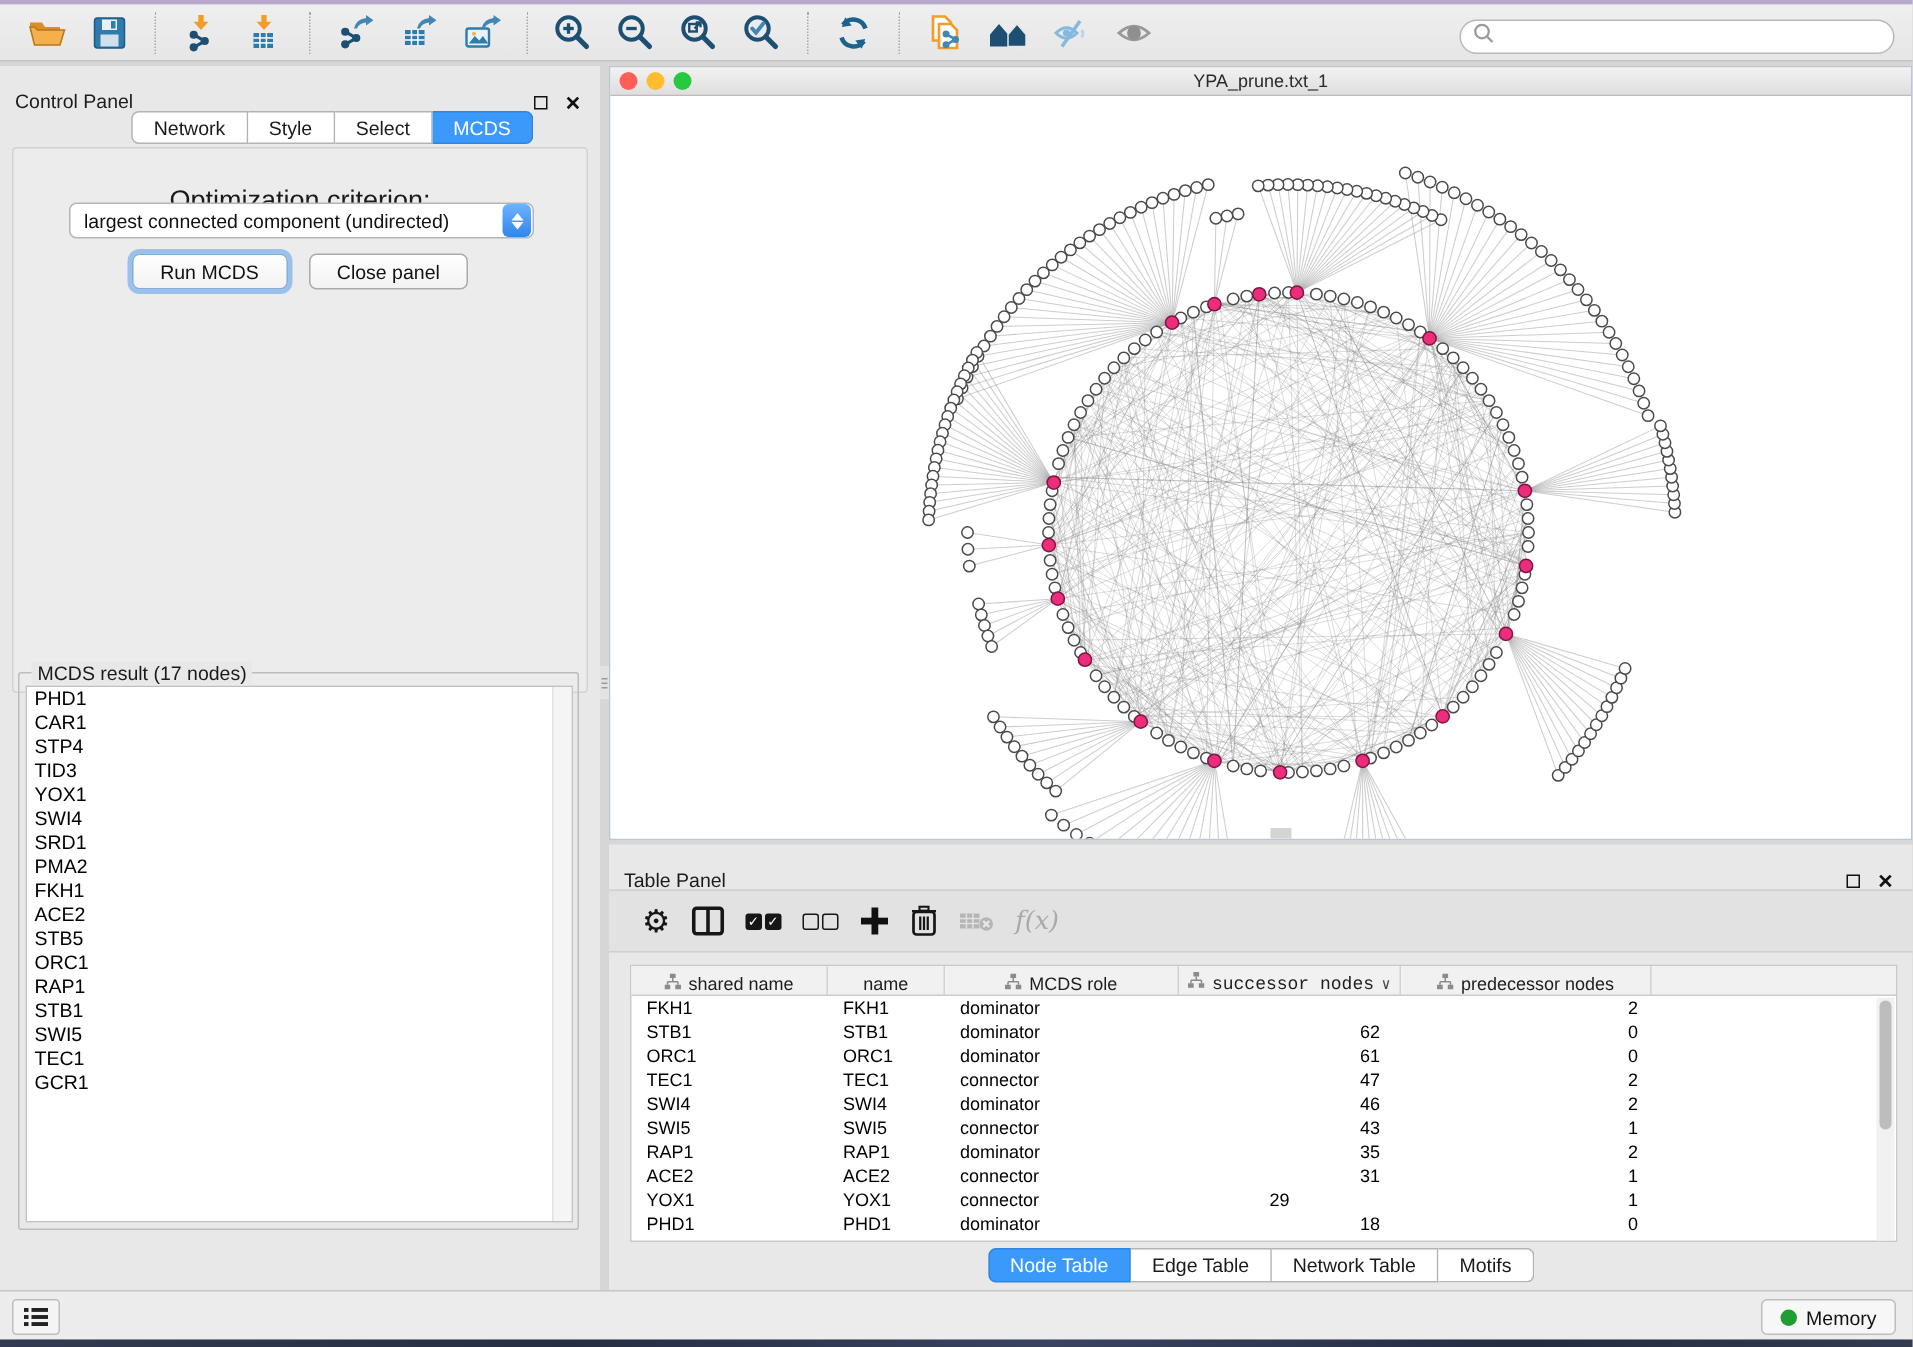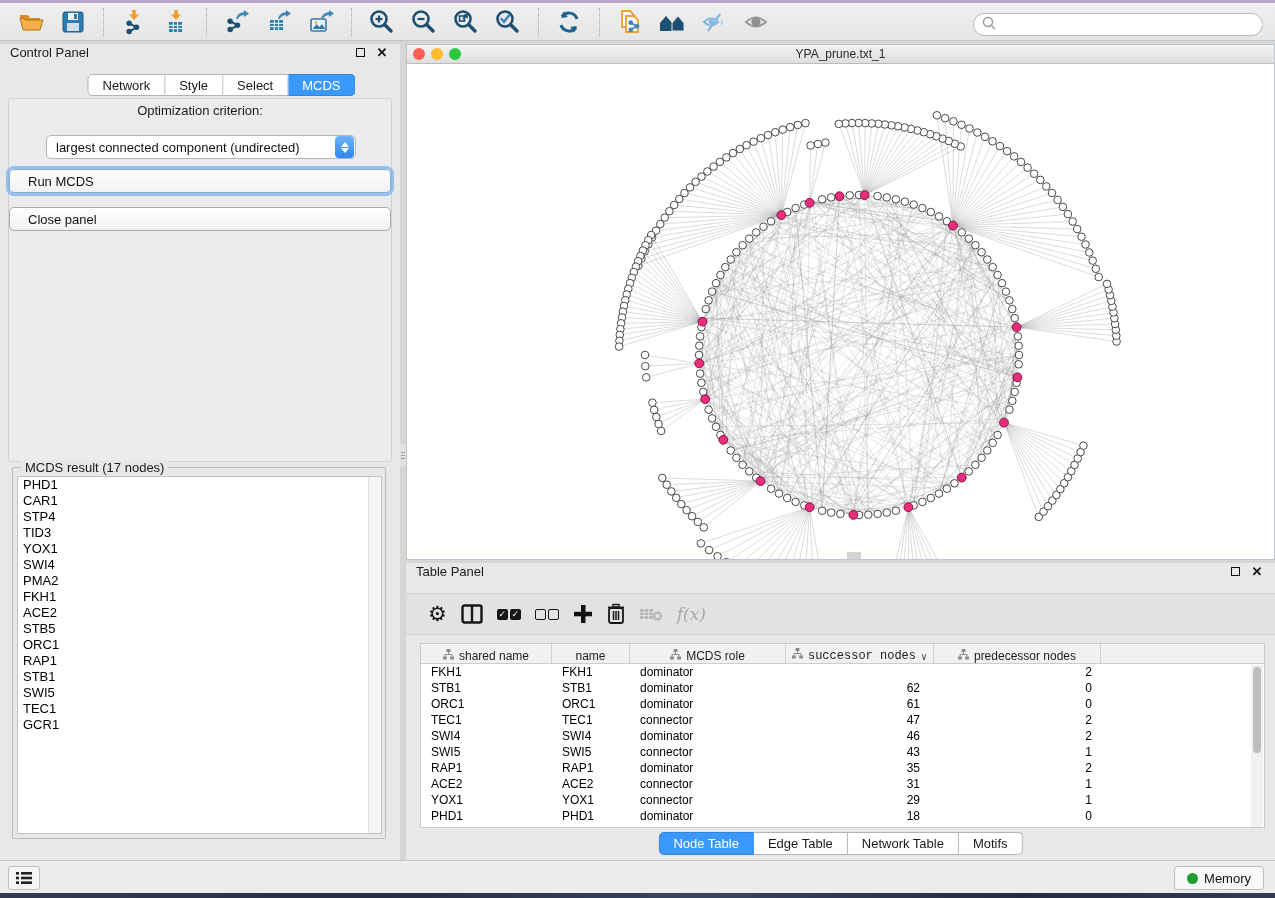--- a/index.html
+++ b/index.html
@@ -12,49 +12,49 @@
   #main-toolbar { left:0; top:3px; width:1275px; height:38px; background:linear-gradient(#efefef,#e6e6e6);
     border-bottom:1px solid #c3c3c3; display:flex; align-items:center; padding-left:10px; }
   .tb-icon { width:34px; height:32px; display:flex; align-items:center; justify-content:center; margin:0 4px; }
   .tb-sep { width:1px; height:28px; border-left:1px dotted #a9a9a9; margin:0 9px; }
   #search-wrap { position:absolute; right:12px; top:10px; width:290px; height:23px; background:#fff;
     border:1px solid #b9b9b9; border-radius:12px; display:flex; align-items:center; padding-left:8px; }
   #search-input { border:none; outline:none; flex:1; font-size:12px; background:transparent; height:18px; }
 
   
   #control-panel { left:0; top:44px; width:400px; height:816px; background:#e8e8e8; }
-  .panel-titlebar { height:26px; display:flex; align-items:flex-end; font-size:13px; color:#1c1c1c; padding:16px 10px; }
+  .panel-titlebar { height:26px; display:flex; align-items:flex-start; font-size:13px; color:#1c1c1c; padding:16px 10px; }
   .panel-title { flex:1; }
   .win-btn { width:16px; height:16px; display:flex; align-items:center; justify-content:center; margin-left:6px; color:#111; }
   .float-glyph { width:9px; height:9px; border:1.5px solid #111; display:inline-block; }
   .close-glyph { font-size:13px; font-weight:bold; line-height:1; }
 
   #cp-tabs { position:absolute; left:50%; transform:translateX(-50%); top:30px; display:flex; height:22px;padding-left:43px; }
   .seg-tab { font-size:13px; padding:0 14px; display:flex; align-items:center; background:#fff;
     border:1px solid #b3b3b3; border-left:none; color:#1a1a1a; }
   .seg-tab:first-child { border-left:1px solid #b3b3b3; border-radius:5px 0 0 5px; }
   .seg-tab:last-child { border-radius:0 5px 5px 0; }
   .seg-tab.active { background:#3b99fc; border-color:#2f86e0; color:#fff; }
 
   #cp-subpanel { left:8px; top:54px; width:384px; height:364px; background:#ececec;
     border:1px solid #d2d2d2; border-radius:3px; }
-  #opt-label { text-align:center; margin-top:4px; font-size:13px; color:#1a1a1a; }
+  #opt-label { text-align:center; margin-top:24px; font-size:18px; color:#1a1a1a; }
   #criterion-select { position:absolute; left:37px; top:36px; width:310px; height:24px; background:#fff;
     border:1px solid #b5b5b5; border-radius:5px; display:flex; align-items:center; }
   #criterion-value { flex:1; font-size:13px; padding-left:9px; color:#111; white-space:nowrap; }
   #criterion-stepper { width:19px; height:22px; background:linear-gradient(#6db3fb,#2f86ee); border-radius:4px;
     margin-right:1px; display:flex; flex-direction:column; align-items:center; justify-content:center; gap:1px; }
   .step-up { width:0; height:0; border-left:4px solid transparent; border-right:4px solid transparent; border-bottom:5px solid #fff; }
   .step-dn { width:0; height:0; border-left:4px solid transparent; border-right:4px solid transparent; border-top:5px solid #fff; }
-  #cp-buttons { position:absolute; left:0; top:70px; width:100%; display:flex; justify-content:center; gap:14px;flex-direction:column; }
+  #cp-buttons { position:absolute; left:0; top:70px; width:100%; display:flex; justify-content:center; gap:14px; }
   .cp-btn { height:24px; padding:0 18px; background:linear-gradient(#ffffff,#f2f2f2); border:1px solid #ababab;
     border-radius:5px; font-size:13px; color:#111; display:flex; align-items:center; }
   .cp-btn.focused { box-shadow:0 0 0 3px rgba(110,170,240,.65); border-color:#84aed6; }
 
-  #result-group { left:12px; top:423px; width:374px; height:372px; border:1px solid #bdbdbd; border-radius:2px; }
+  #result-group { left:12px; top:404px; width:374px; height:372px; border:1px solid #bdbdbd; border-radius:2px; }
   #result-legend { position:absolute; left:8px; top:-8px; background:#e8e8e8; padding:0 4px; font-size:13px; color:#1a1a1a; }
   #result-list { position:absolute; left:4px; top:8px; width:365px; height:358px; background:#fff;
     border:1px solid #c2c2c2; overflow:hidden; }
   .result-item { font-size:13px; line-height:16px; padding-left:5px; color:#000; }
   #result-scroll { position:absolute; right:0; top:0; width:13px; height:100%; background:#f5f5f5; border-left:1px solid #e2e2e2; }
 
   
   #divider-grip { left:400px; top:444px; width:6px; height:22px; background:#e2e2e2; display:flex;
     flex-direction:column; justify-content:center; gap:2px; align-items:center; }
   #divider-grip i { display:block; width:4px; height:1px; background:#9a9a9a; }
@@ -310,20 +310,21 @@
   <div id="result-group" class="abs">
     <span id="result-legend">MCDS result (17 nodes)</span>
     <div id="result-list">
       <div id="result-items">
           <div class="result-item">PHD1</div>
           <div class="result-item">CAR1</div>
           <div class="result-item">STP4</div>
           <div class="result-item">TID3</div>
           <div class="result-item">YOX1</div>
           <div class="result-item">SWI4</div>
+          <div class="result-item">SRD1</div>
           <div class="result-item">PMA2</div>
           <div class="result-item">FKH1</div>
           <div class="result-item">ACE2</div>
           <div class="result-item">STB5</div>
           <div class="result-item">ORC1</div>
           <div class="result-item">RAP1</div>
           <div class="result-item">STB1</div>
           <div class="result-item">SWI5</div>
           <div class="result-item">TEC1</div>
           <div class="result-item">GCR1</div>
@@ -1376,21 +1377,21 @@
           <div class="nt-cell" style="width: 131px; padding-left: 10px;">ACE2</div>
           <div class="nt-cell" style="width: 78px; padding-left: 10px;">ACE2</div>
           <div class="nt-cell" style="width: 156px; padding-left: 10px;">connector</div>
           <div class="nt-cell num" style="width: 148px; padding-right: 14px;">31</div>
           <div class="nt-cell num" style="width: 167px; padding-right: 9px;">1</div>
         </div>
         <div class="nt-row">
           <div class="nt-cell" style="width: 131px; padding-left: 10px;">YOX1</div>
           <div class="nt-cell" style="width: 78px; padding-left: 10px;">YOX1</div>
           <div class="nt-cell" style="width: 156px; padding-left: 10px;">connector</div>
-          <div class="nt-cell num" style="width: 148px; padding-right: 14px;">29</div>
+          <div class="nt-cell num" style="width: 148px; padding-right: 14px; text-align: center;">29</div>
           <div class="nt-cell num" style="width: 167px; padding-right: 9px;">1</div>
         </div>
         <div class="nt-row">
           <div class="nt-cell" style="width: 131px; padding-left: 10px;">PHD1</div>
           <div class="nt-cell" style="width: 78px; padding-left: 10px;">PHD1</div>
           <div class="nt-cell" style="width: 156px; padding-left: 10px;">dominator</div>
           <div class="nt-cell num" style="width: 148px; padding-right: 14px;">18</div>
           <div class="nt-cell num" style="width: 167px; padding-right: 9px;">0</div>
         </div>
       </div>

